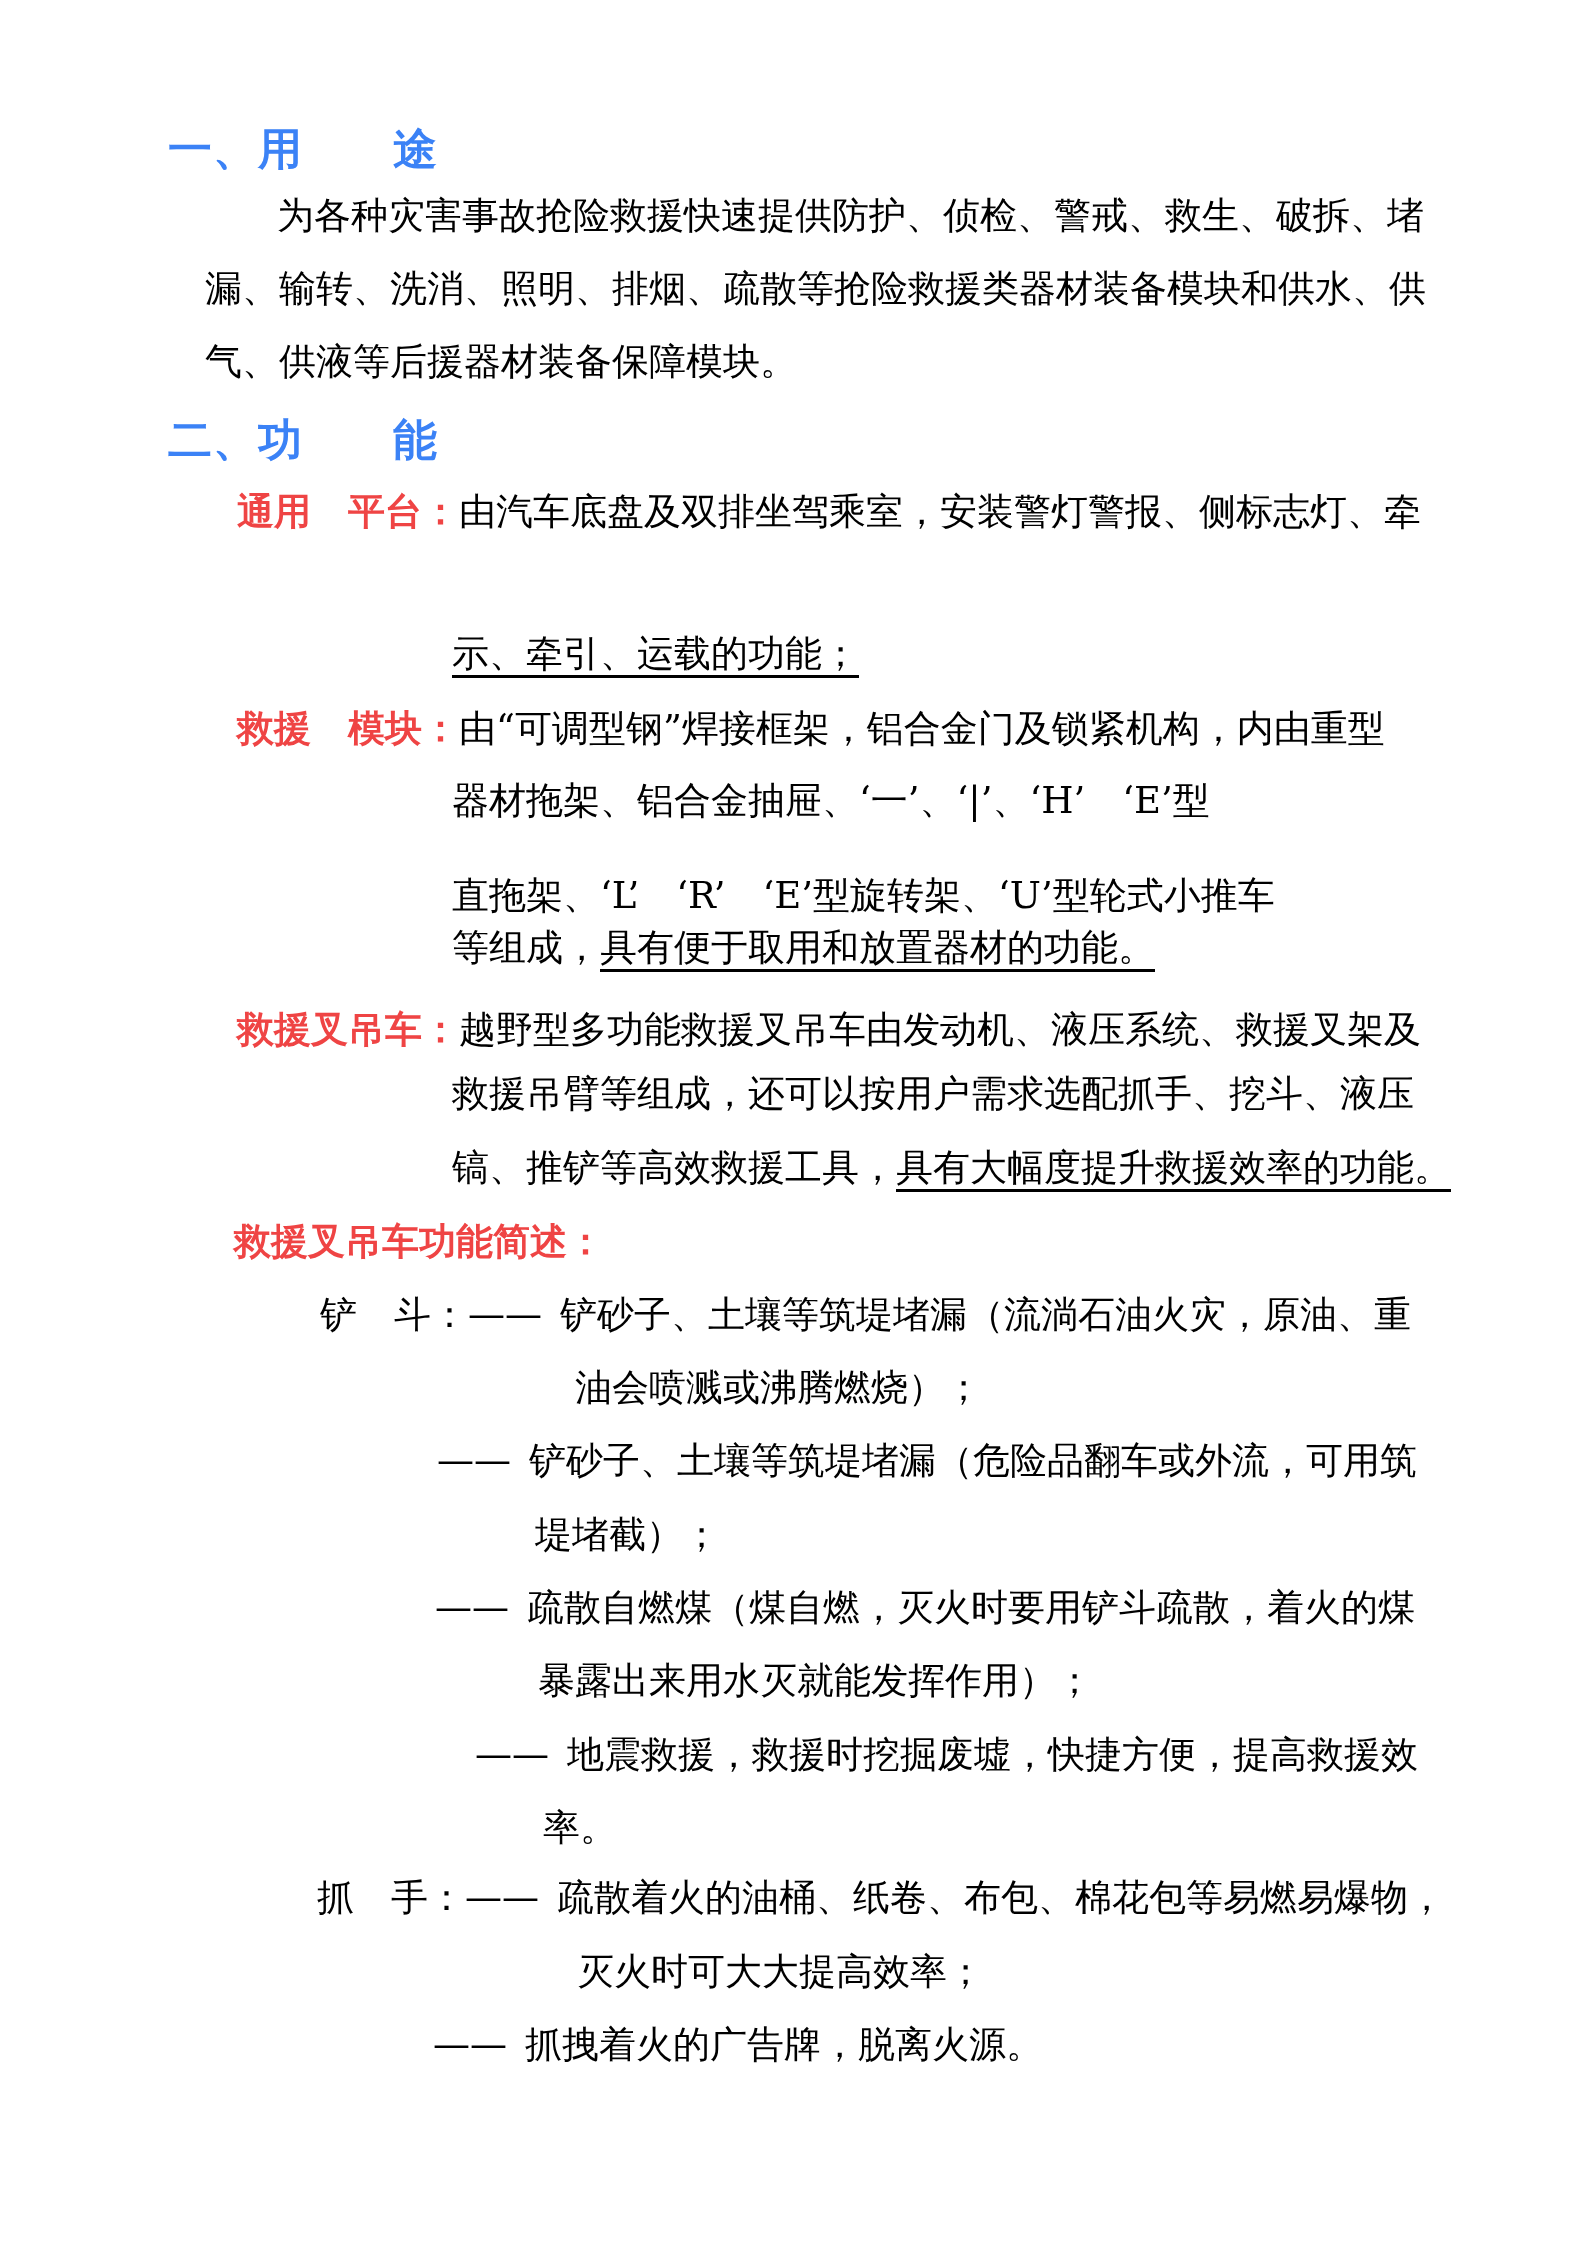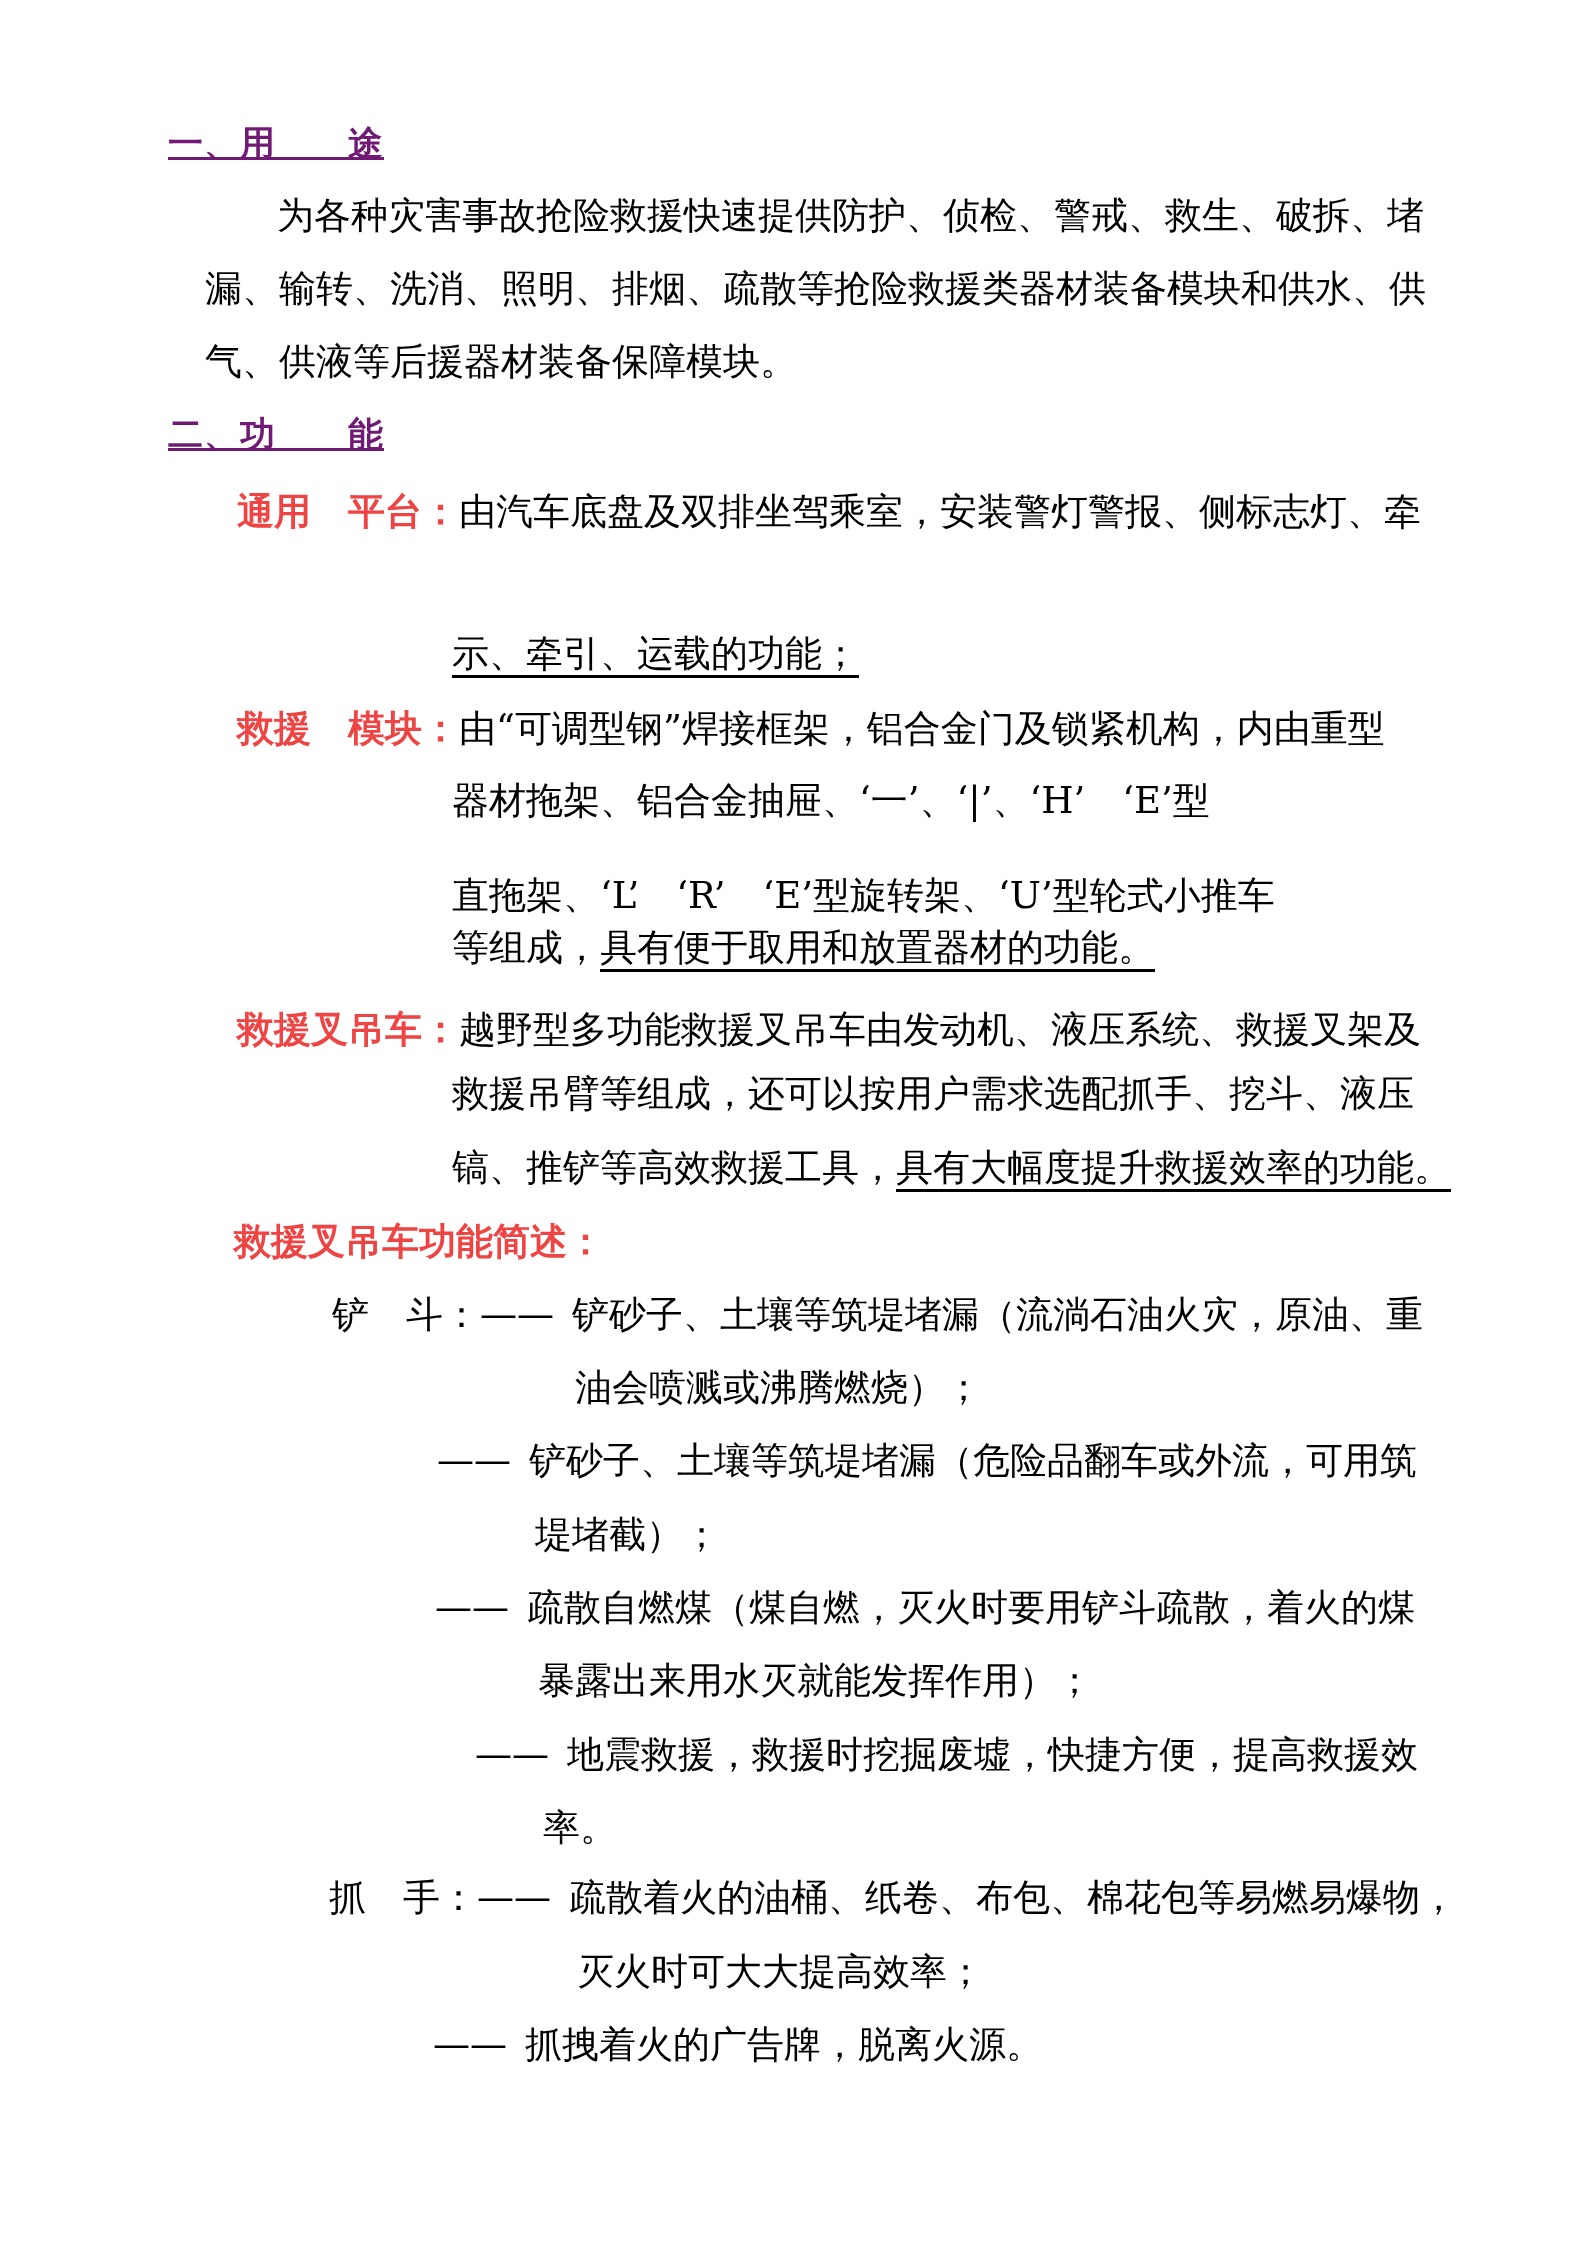--- a/index.html
+++ b/index.html
@@ -13,37 +13,36 @@
     overflow:hidden;
   }
   .ln {
     position:absolute;
     white-space:nowrap;
     font-size:37px;
     line-height:1.3;
     letter-spacing:0px;
   }
   .heading {
-    font-size:35px;
+    font-size:44px;
     font-weight:bold;
-    color:#701a75;
+    color:#3b82f6;
     letter-spacing:1px;
-    text-decoration:underline;
   }
   .redlabel {
     color:#ef4444;
     font-weight:bold;
   }
   .u {
     text-decoration:underline;
     text-underline-offset:9px;
     text-decoration-thickness:2.5px;
   }
   .dash { margin-right:18px; }
-  .sublabel { margin-right:0px;margin-left:12px; }
+  .sublabel { margin-right:0px; }
 </style>
 </head>
 <body>
 
 <div class="page">
 
   <div class="ln heading" style="left:168px; top:120px;">一、用　　途</div>
 
   <div class="ln" style="left:277px; top:192px;">为各种灾害事故抢险救援快速提供防护、侦检、警戒、救生、破拆、堵</div>
 

